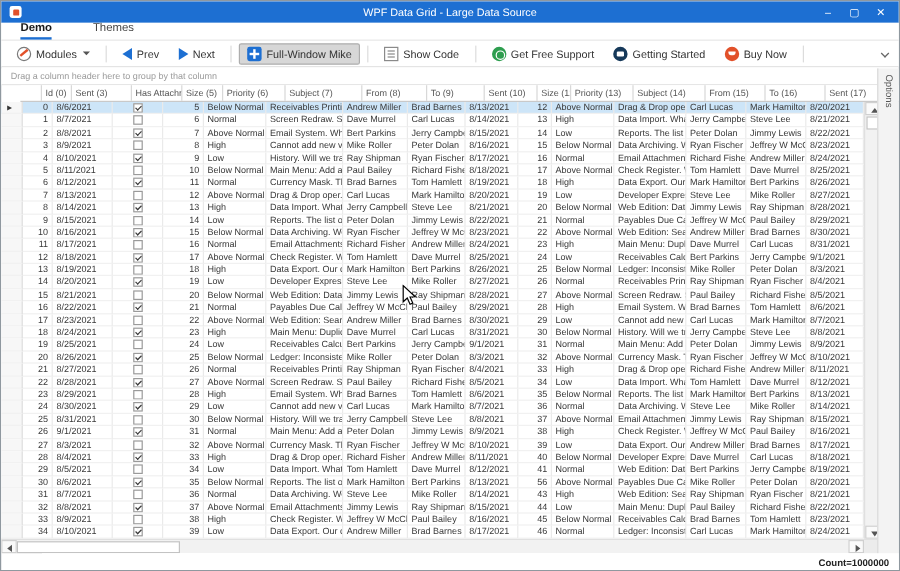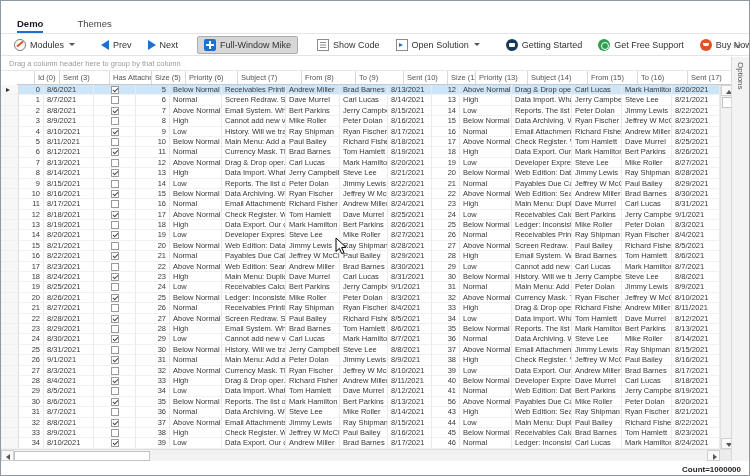--- a/index.html
+++ b/index.html
@@ -90,20 +90,29 @@
   .caption-overlay { position:absolute; left:198px; top:445px; width:318px; height:31px; background:#fff; border:1px solid #e3e3e3; border-radius:9px 9px 0 0; box-shadow:0 0 10px rgba(0,0,0,0.28); z-index:20; display:flex; align-items:center; justify-content:center; }
   .caption-overlay span { font-size:20px; font-weight:bold; color:#4d4d4d; letter-spacing:0.5px; }
 
   .cursor { position:absolute; left:334px; top:236px; z-index:30; }
 </style>
 </head>
 <body>
 
 <div class="window">
 
+  <div class="titlebar">
+    <span class="logo"></span>
+    <span class="title">WPF Data Grid - Large Data Source</span>
+    <div class="winbtns">
+      <span class="winbtn">–</span>
+      <span class="winbtn">▢</span>
+      <span class="winbtn">✕</span>
+    </div>
+  </div>
 
   <div class="menubar">
     <span class="tab active">Demo</span>
     <span class="tab">Themes</span>
   </div>
 
   <div class="toolbar">
     <div class="tb-btn">
       <span class="ic ic-modules"></span>
       <span>Modules</span>
@@ -121,33 +130,28 @@
     <div class="tb-sep"></div>
     <div class="tb-btn pressed">
       <span class="ic ic-fullwin"></span>
       <span>Full-Window Mike</span>
     </div>
     <div class="tb-sep"></div>
     <div class="tb-btn">
       <span class="ic ic-showcode"></span>
       <span>Show Code</span>
     </div>
+    <div class="tb-sep"></div>
     <div class="tb-btn">
-      <span class="ic ic-opensln"></span>
-      <span>Open Solution</span>
-      <span class="caret"></span>
-    </div>
-    <div class="tb-sep"></div>
+      <span class="ic ic-circle ic-support"></span>
+      <span>Get Free Support</span>
+    </div>
     <div class="tb-btn">
       <span class="ic ic-circle ic-gstart"></span>
       <span>Getting Started</span>
-    </div>
-    <div class="tb-btn">
-      <span class="ic ic-circle ic-support"></span>
-      <span>Get Free Support</span>
     </div>
     <div class="tb-btn">
       <span class="ic ic-circle ic-buy"></span>
       <span>Buy Now</span>
     </div>
 
     <div class="tb-sep"></div>
     <div class="tb-overflow">
       <span class="chev"></span>
     </div>

